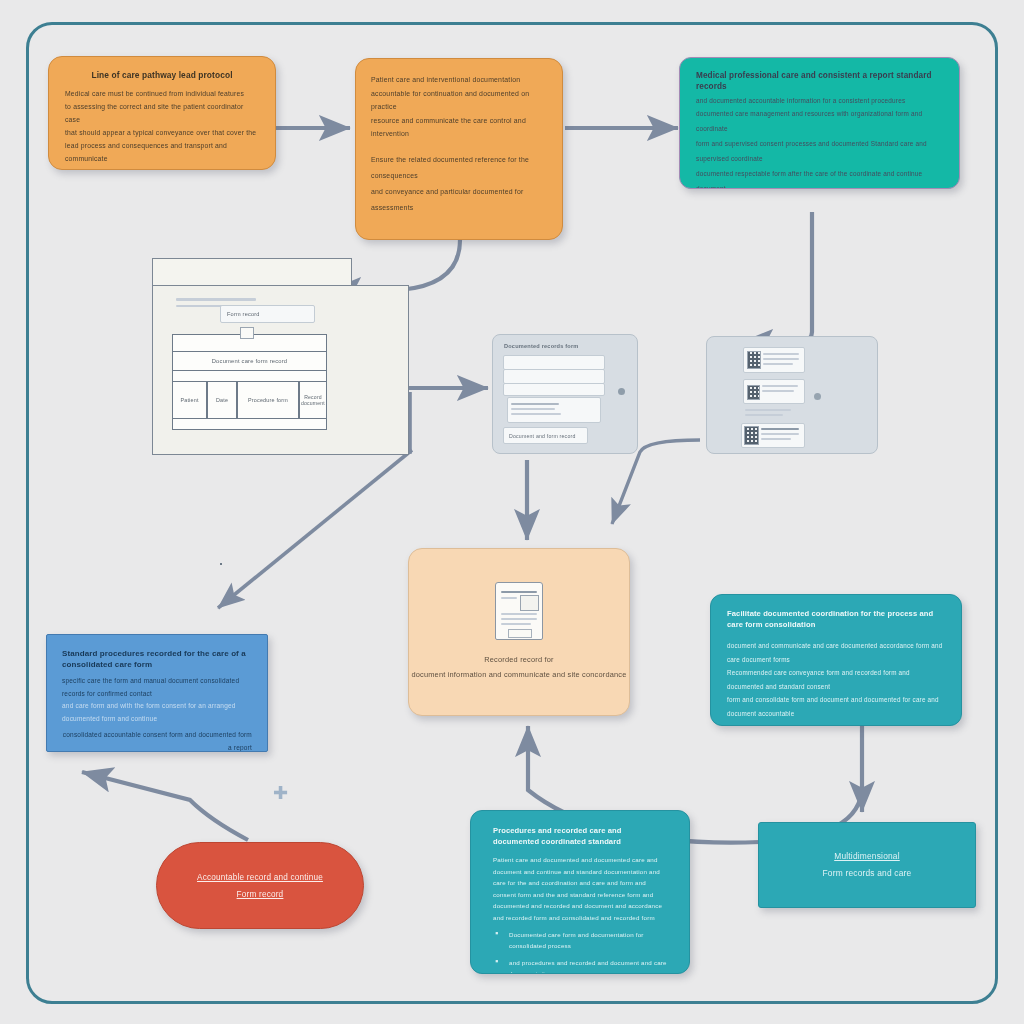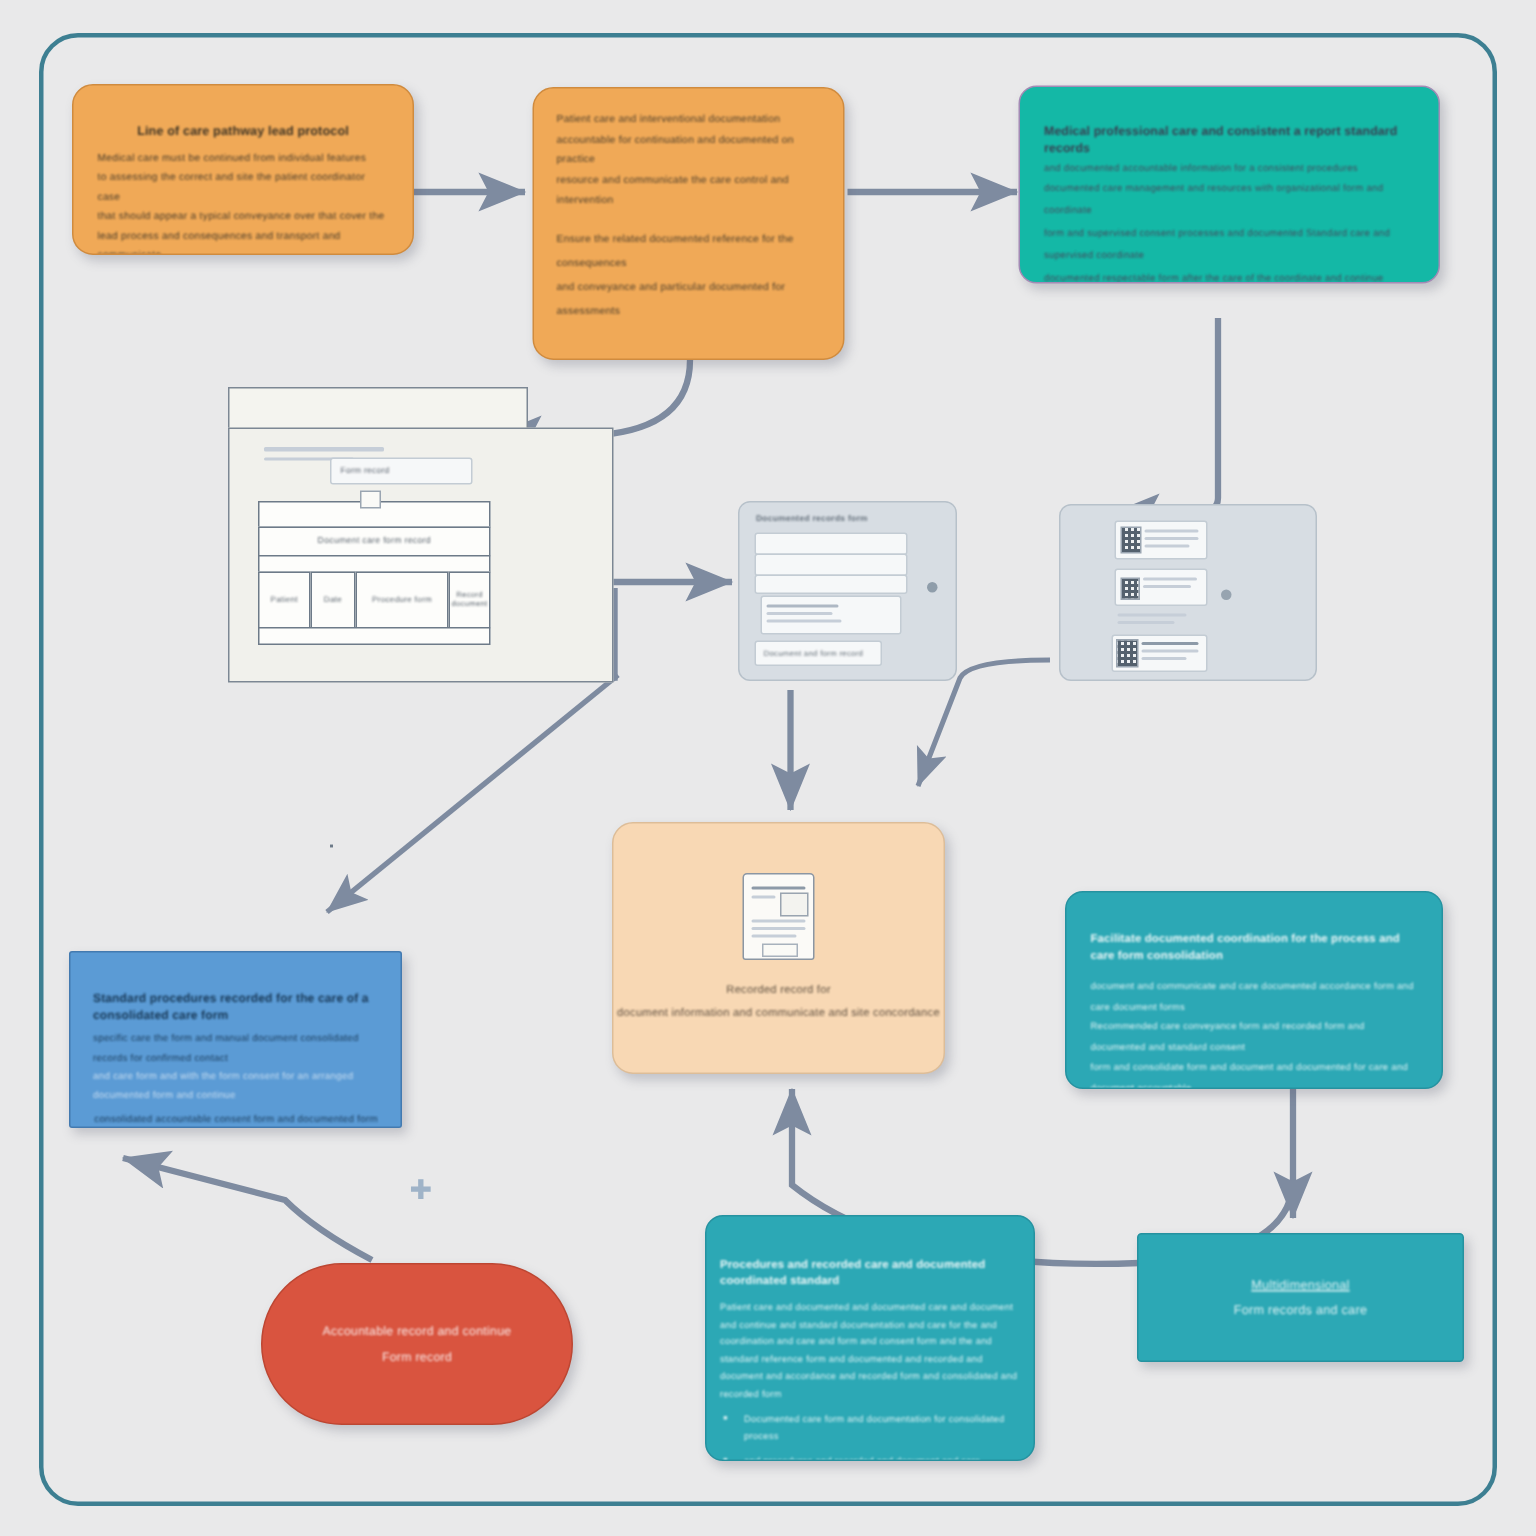--- a/index.html
+++ b/index.html
@@ -33,21 +33,21 @@
     position:absolute;
     box-sizing:border-box;
     overflow:hidden;
   }
   .shadowed{
     box-shadow:3px 4px 7px rgba(90,95,110,.28);
   }
   .ttl{
     font-weight:bold;
     display:block;
-    margin:12px 0 7px 0;
+    margin:0 0 7px 0;
   }
   .ln{display:block;}
 
   
   .orange{
     background:#f0a957;
     border:1px solid #d08b3e;
     border-radius:14px;
     color:#3a3226;
   }
@@ -356,26 +356,26 @@
   </div>
 
   <div class="node teal shadowed" style="left:710px;top:594px;width:252px;height:132px;padding:13px 16px;">
     <span class="ttl fuzzy" style="font-size:7.6px;line-height:11px;margin-bottom:9px;">Facilitate documented coordination for the process and care form consolidation</span>
     <span class="ln fuzzy2" style="font-size:6.3px;line-height:13.5px;">document and communicate and care documented accordance form and care document forms</span>
     <span class="ln fuzzy2" style="font-size:6.3px;line-height:13.5px;">Recommended care conveyance form and recorded form and documented and standard consent</span>
     <span class="ln fuzzy2" style="font-size:6.3px;line-height:13.5px;">form and consolidate form and document and documented for care and document accountable</span>
 
   </div>
 
-  <div class="node redpill shadowed" style="left:174px;top:842px;width:208px;height:108px;">
+  <div class="node redpill shadowed" style="left:156px;top:842px;width:208px;height:87px;text-decoration:underline;">
     <span class="ln fuzzy2" style="font-size:8.2px;line-height:17px;text-align:center;">Accountable record and continue</span>
     <span class="ln fuzzy2" style="font-size:8.2px;line-height:17px;text-align:center;">Form record</span>
   </div>
 
-  <div class="node teal shadowed" style="left:470px;top:810px;width:220px;height:164px;padding:14px 9px;">
+  <div class="node teal shadowed" style="left:470px;top:810px;width:220px;height:164px;padding:14px 22px;">
     <span class="ttl fuzzy" style="font-size:7.6px;line-height:11px;margin-bottom:7px;">Procedures and recorded care and documented coordinated standard</span>
     <span class="ln fuzzy2" style="font-size:6.2px;line-height:11.5px;display:block;">Patient care and documented and documented care and document and continue and standard documentation and care for the and coordination and care and form and consent form and the and standard reference form and documented and recorded and document and accordance and recorded form and consolidated and recorded form</span>
     <ul class="bullets">
       <li class="fuzzy2" style="font-size:6.2px;line-height:11px;">Documented care form and documentation for consolidated process</li>
       <li class="fuzzy2" style="font-size:6.2px;line-height:11px;">and procedures and recorded and document and care documentation</li>
 
     </ul>
   </div>
 
   <div class="node teal sharp shadowed" style="left:758px;top:822px;width:218px;height:86px;display:flex;flex-direction:column;align-items:center;justify-content:center;">

